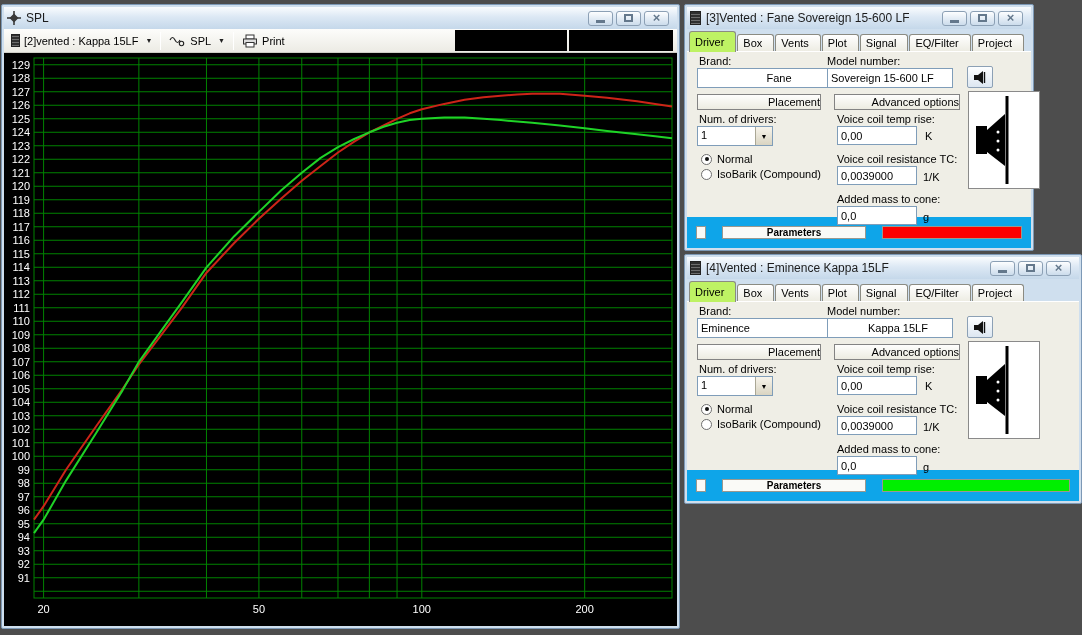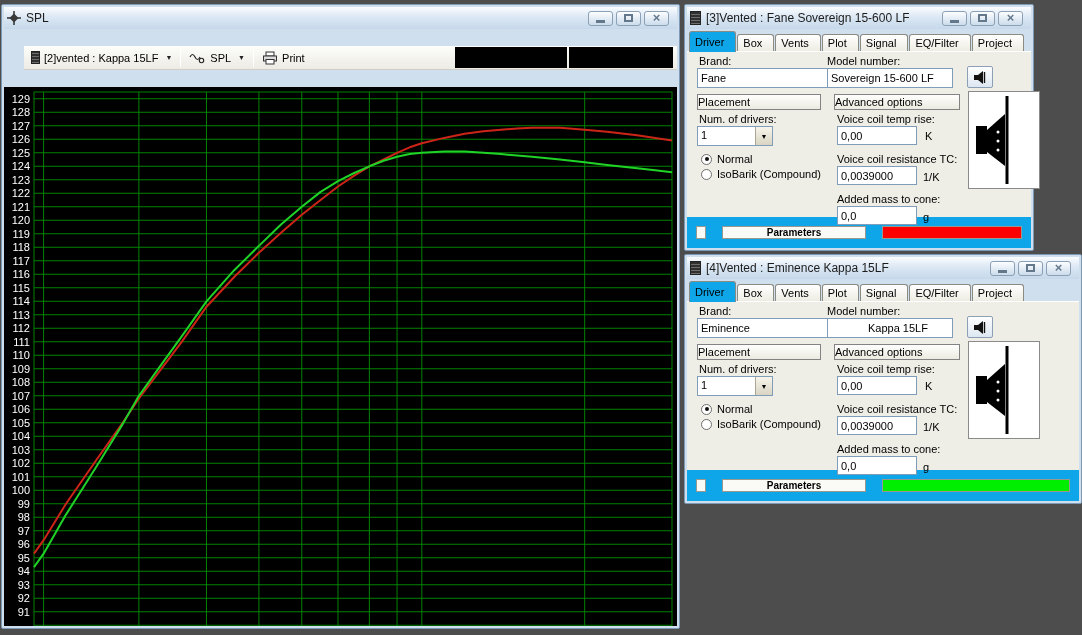--- a/index.html
+++ b/index.html
@@ -28,21 +28,21 @@
   }
   .glyph-min { width:9px; height:3px; background:#64788c; margin-top:6px; }
   .glyph-restore { width:9px; height:8px; border:2px solid #64788c; }
   .glyph-close { color:#64788c; font-size:13px; font-weight:bold; line-height:1; margin-top:-2px; }
   .ticon { display:flex; align-items:center; }
 
   
   .toolbar {
     height:24px; flex:0 0 24px; display:flex; align-items:center; gap:5px;
     padding:0 4px; background:linear-gradient(#fdfdfb,#ecebe4);
-    border-bottom:1px solid #cfcec7; font-size:11px;margin-left:20px;
+    border-bottom:1px solid #cfcec7; font-size:11px;
   }
   .tbtn { display:flex; align-items:center; gap:4px; padding:2px 3px; white-space:nowrap; }
   .arrow { font-size:7px; color:#222; margin-left:3px; }
   .tsep { width:1px; height:18px; background:#c3c2ba; border-right:1px solid #ffffff; }
   .readouts { margin-left:auto; display:flex; gap:2px; }
   .readout { height:21px; background:#000; }
   .readout.r1 { width:112px; } .readout.r2 { width:104px; }
   .plot { flex:1; background:#000; position:relative; overflow:hidden; }
   .proj-ic {
     width:9px; height:13px; background:#3c3c3c;
@@ -54,31 +54,31 @@
   .tabstrip {
     flex:0 0 22px; display:flex; align-items:flex-end; padding:2px 2px 0 2px;
     background:#cfdfee;
   }
   .tab {
     font-size:11px; height:17px; padding:2px 11px 2px 5px; margin-right:1px;
     border:1px solid #8b8b82; border-bottom:none; border-radius:3px 3px 0 0;
     background:linear-gradient(#ffffff,#edece3); white-space:nowrap; cursor:default;
   }
   .tab.active {
-    height:21px; background:#0ea5e9; position:relative; z-index:2;
+    height:21px; background:#bef264; position:relative; z-index:2;
     margin-bottom:-1px; padding-top:4px;
   }
   .dcontent { flex:1; position:relative; background:#efeee6; border-top:1px solid #ffffff; }
   .lbl { position:absolute; font-size:11px; white-space:nowrap; }
   .input {
     position:absolute; height:20px; border:1px solid #7f9db9; background:#fff;
     font-family:"Liberation Sans",sans-serif; font-size:11px; padding:1px 3px; color:#000;
   }
   .pbtn {
-    position:absolute; height:16px; font-size:11px; text-align:left;
+    position:absolute; height:16px; font-size:11px; text-align:right;
     background:linear-gradient(#fefefd,#ecebe1); border:1px solid #838383;
     font-family:"Liberation Sans",sans-serif; padding:0; cursor:default;
   }
   .select { position:absolute; display:flex; border:1px solid #7f9db9; background:#fff; }
   .sel-text { flex:1; font-size:11px; padding:2px 3px; }
   .sel-arrow {
     width:17px; border-left:1px solid #aaa795; display:flex; align-items:center;
     justify-content:center; font-size:7px; background:linear-gradient(#f7f4eb,#d9d4c2);
   }
   .radio-row { position:absolute; display:flex; align-items:center; gap:5px; font-size:11px; }
@@ -93,21 +93,21 @@
   .scell { border:1px solid #99988f; background:#fafaf7; height:13px; }
   .scell.c1 { width:10px; }
   .scell.c2 { width:144px; font-size:10px; font-weight:bold; text-align:center; line-height:11px; }
   .scell.c3 { flex:1; }
 </style>
 </head>
 <body>
 
 <div id="screen">
 
-  <section class="win" style="left:1px;top:4px;width:679px;height:625px;gap:17px;">
+  <section class="win" style="left:1px;top:4px;width:679px;height:625px;">
     <div class="titlebar">
       <span class="ticon">
         <svg width="14" height="14" viewBox="0 0 14 14">
             <g stroke="#3a3a3a" stroke-width="1.6" fill="none">
           <line x1="7" y1="0" x2="7" y2="14"></line>
               <line x1="0" y1="7" x2="14" y2="7"></line>
           <rect x="4.6" y="4.6" width="4.8" height="4.8" transform="rotate(45 7 7)" fill="#3a3a3a"></rect>
             </g>
           </svg>
       </span>
@@ -279,21 +279,21 @@
       <div class="tab active">Driver</div>
       <div class="tab">Box</div>
       <div class="tab">Vents</div>
       <div class="tab">Plot</div>
       <div class="tab">Signal</div>
       <div class="tab">EQ/Filter</div>
       <div class="tab">Project</div>
     </div>
     <div class="dcontent">
       <span class="lbl" style="left:12px;top:3px;">Brand:</span>
-      <input class="input" style="left: 10px; top: 16px; width: 164px;" value="Fane">
+      <input class="input" style="left: 10px; top: 16px; width: 164px; text-align: center;" value="Fane">
       <span class="lbl" style="left:140px;top:3px;">Model number:</span>
       <input class="input" style="left: 140px; top: 16px; width: 126px;" value="Sovereign 15-600 LF">
       <div class="spk-btn" style="left:280px;top:14px;">
         <svg width="16" height="16" viewBox="0 0 16 16">
             <rect x="2" y="6" width="4" height="5" fill="#111"></rect>
             <polygon points="6,6 11,2 11,15 6,11" fill="#111"></polygon>
             <line x1="12.5" y1="3" x2="12.5" y2="14" stroke="#111" stroke-width="1.4"></line>
           </svg>
       </div>
       <button class="pbtn" style="left:10px;top:42px;width:124px;">Placement</button>

